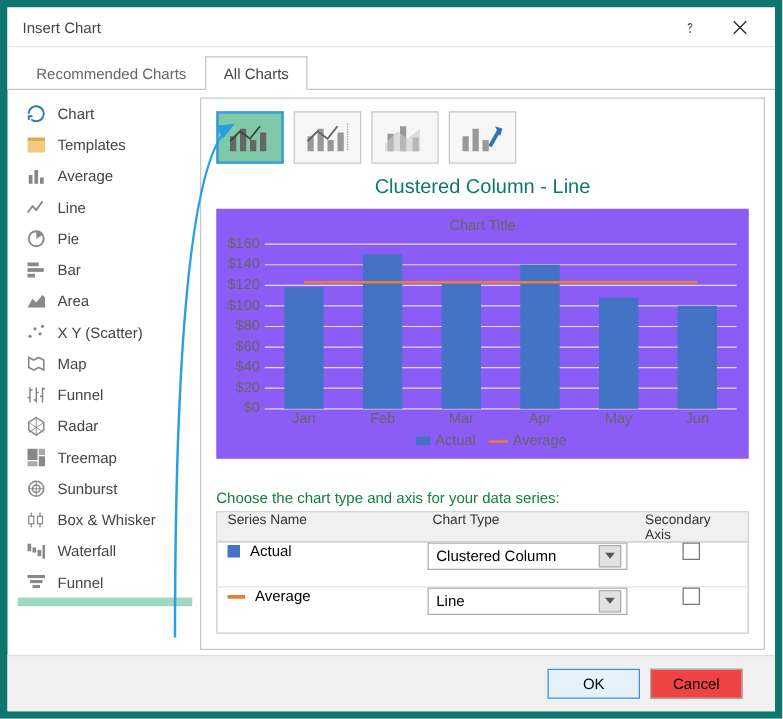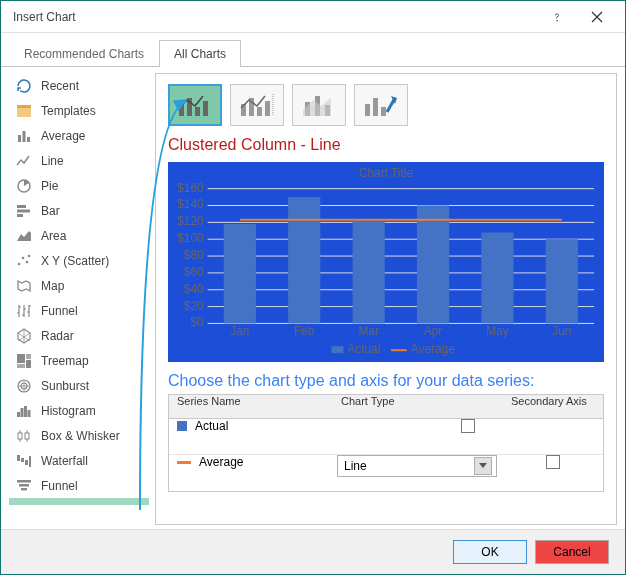--- a/index.html
+++ b/index.html
@@ -1,18 +1,18 @@
 <!DOCTYPE html>
 <html><head>
 <meta charset="utf-8">
 <style>
 * { box-sizing: border-box; margin: 0; padding: 0; font-family: "Segoe UI", Tahoma, sans-serif; font-size: 12px; }
 body { background: #fff; width: 626px; height: 575px; overflow: hidden; }
 
-.dialog { width: 626px; height: 575px; border: 1px solid #0f766e; background: #fff; display: flex; flex-direction: column; }
+.dialog { width: 626px; height: 575px; border: 6px solid #0f766e; background: #fff; display: flex; flex-direction: column; }
 .titlebar { height: 32px; background: #fff; display: flex; align-items: center; padding: 0 8px 0 12px; border-bottom: 1px solid #e0e0e0; }
 .titlebar .title { flex: 1; color: #444; }
 .titlebar .winbtn { width: 40px; height: 30px; display: flex; align-items: center; justify-content: center; color: #333; cursor: pointer; }
 .titlebar .winbtn svg { width: 12px; height: 12px; }
 
 .tabs { display: flex; padding: 6px 8px 0 8px; border-bottom: 1px solid #c5c5c5; background: #fff; text-align: center; }
 .tab { padding: 6px 14px 6px 14px; border: 1px solid transparent; border-bottom: none; color: #444; cursor: pointer; position: relative; top: 1px; }
 .tab.active { border-color: #c5c5c5; background: #fff; }
 .tab:not(.active) { color: #666; }
 
@@ -23,42 +23,42 @@
 .sidebar-item.selected { background: #a0d8c0; }
 .sidebar-item .icon svg { width: 18px; height: 18px; }
 
 .main { flex: 1; border: 1px solid #c8c8c8; padding: 10px 12px 10px 12px; display: flex; flex-direction: column; position: relative; }
 
 .subtype-row { display: flex; gap: 8px; margin-bottom: 10px; }
 .subtype { width: 54px; height: 42px; border: 1px solid #c8c8c8; display: flex; align-items: center; justify-content: center; cursor: pointer; background: #f7f7f7; }
 .subtype.selected { background: #7fc8a8; border: 2px solid #3aa0d8; }
 .subtype svg { width: 40px; height: 30px; }
 
-.chart-title-h { font-size: 16px; color: #b91c1c; margin-bottom: 8px; }
-.chart-preview { background: #1d4ed8; margin-bottom: 10px; }
+.chart-title-h { font-size: 16px; color: #0f766e; margin-bottom: 8px; text-align: center; }
+.chart-preview { background: #8b5cf6; margin-bottom: 24px; }
 .chart-preview svg { width: 100%; height: 200px; display: block; }
 
-.series-label { font-size: 16px; color: #3b82f6; margin-bottom: 4px; }
+.series-label { font-size: 12px; color: #15803d; margin-bottom: 4px; }
 .series-table { border: 1px solid #c8c8c8; }
 .series-header, .series-row { display: flex; align-items: flex-start; }
 .series-header { background: #f0f0f0; border-bottom: 1px solid #c8c8c8; height: 24px; }
 .series-header > div { padding: 0 8px; font-size: 11px; color: #333; }
 .series-row { height: 36px; border-bottom: 1px solid #e5e5e5; }
 .series-row:last-child { border-bottom: none; }
 .col-name { width: 164px; display: flex; align-items: center; gap: 8px; padding: 0 8px; }
 .col-type { width: 170px; padding: 0 4px; }
 .col-axis { flex: 1; display: flex; justify-content: center; }
 .swatch { width: 10px; height: 10px; }
 .swatch.bar { background: #4472C4; }
 .swatch.line { background: #ED7D31; height: 3px; width: 14px; }
 .select { width: 160px; height: 22px; border: 1px solid #adadad; background: #fff; display: flex; align-items: center; justify-content: space-between; padding: 0 4px 0 6px; cursor: pointer; }
 .select .knob { width: 18px; height: 18px; background: #e1e1e1; border: 1px solid #adadad; display: flex; align-items: center; justify-content: center; }
 .checkbox { width: 14px; height: 14px; border: 1px solid #777; background: #fff; cursor: pointer; }
 
-.footer { display: flex; justify-content: flex-end; gap: 8px; padding: 10px 16px; background: #f0f0f0; border-top: 1px solid #ddd; }
+.footer { display: flex; justify-content: flex-end; gap: 8px; padding: 10px 26px; background: #f0f0f0; border-top: 1px solid #ddd; }
 .btn { min-width: 74px; height: 24px; border: 1px solid #adadad; background: #ef4444; display: flex; align-items: center; justify-content: center; cursor: pointer; }
 .btn.primary { border: 1px solid #3a8fd8; background: #e5f1fb; }
 
 .arrow-overlay { position: absolute; pointer-events: none; left: 0; top: 0; width: 626px; height: 575px; }
 </style>
 </head>
 <body>
 
 <div class="dialog">
   <div class="titlebar">
@@ -83,21 +83,21 @@
   <div class="body">
     <div class="sidebar">
 
       <div class="sidebar-item">
           <span class="icon">
             <svg viewBox="0 0 18 18">
               <path d="M3 9a6 6 0 1 1 2 4.5" fill="none" stroke="#2e75b6" stroke-width="1.5"></path>
               <path d="M3 14v-3h3" fill="none" stroke="#2e75b6" stroke-width="1.5"></path>
             </svg>
           </span>
-          <span>Recent</span>
+          <span>Chart</span>
         </div>
       <div class="sidebar-item">
           <span class="icon">
             <svg viewBox="0 0 18 18">
               <path d="M2 3h14v3H2z" fill="#e2a850"></path>
               <path d="M2 6h14v9H2z" fill="#f2c97d"></path>
             </svg>
           </span>
           <span>Templates</span>
         </div>
@@ -195,31 +195,20 @@
         </div>
       <div class="sidebar-item">
           <span class="icon">
             <svg viewBox="0 0 18 18">
               <circle cx="9" cy="9" r="6" fill="none" stroke="#888" stroke-width="1.2"></circle>
               <circle cx="9" cy="9" r="3" fill="none" stroke="#888" stroke-width="1.2"></circle>
               <path d="M9 3v12M3 9h12" stroke="#888" stroke-width=".8"></path>
             </svg>
           </span>
           <span>Sunburst</span>
-        </div>
-      <div class="sidebar-item">
-          <span class="icon">
-            <svg viewBox="0 0 18 18">
-              <rect x="2" y="10" width="3" height="5" fill="#888"></rect>
-              <rect x="5.5" y="6" width="3" height="9" fill="#888"></rect>
-              <rect x="9" y="4" width="3" height="11" fill="#888"></rect>
-              <rect x="12.5" y="8" width="3" height="7" fill="#888"></rect>
-            </svg>
-          </span>
-          <span>Histogram</span>
         </div>
       <div class="sidebar-item">
           <span class="icon">
             <svg viewBox="0 0 18 18">
               <path d="M5 3v3M5 12v3M12 3v3M12 12v3" stroke="#888"></path>
               <rect x="3" y="6" width="4" height="6" fill="none" stroke="#888"></rect>
               <rect x="10" y="6" width="4" height="6" fill="none" stroke="#888"></rect>
             </svg>
           </span>
           <span>Box &amp; Whisker</span>
@@ -337,20 +326,30 @@
         <div class="series-header">
           <div class="col-name">Series Name</div>
           <div class="col-type">Chart Type</div>
           <div class="col-axis" style="justify-content:flex-start;padding-left:8px">Secondary Axis</div>
         </div>
         <div class="series-row">
           <div class="col-name">
             <span class="swatch bar"></span>
             <span>Actual</span>
           </div>
+          <div class="col-type">
+            <div class="select">
+              <span>Clustered Column</span>
+              <span class="knob">
+                  <svg width="8" height="6" viewBox="0 0 8 6">
+                    <path d="M0 0l4 5 4-5" fill="#555"></path>
+                  </svg>
+                </span>
+            </div>
+          </div>
           <div class="col-axis">
               <div class="checkbox"></div>
             </div>
         </div>
         <div class="series-row">
           <div class="col-name">
             <span class="swatch line"></span>
             <span>Average</span>
           </div>
           <div class="col-type">

